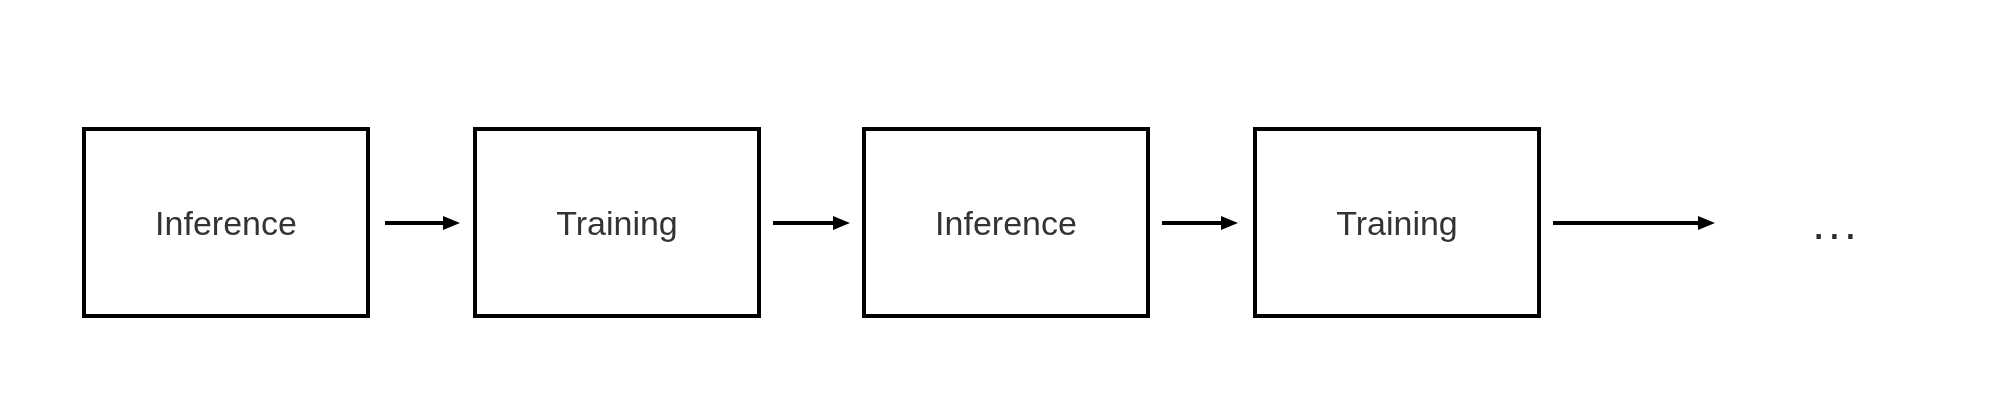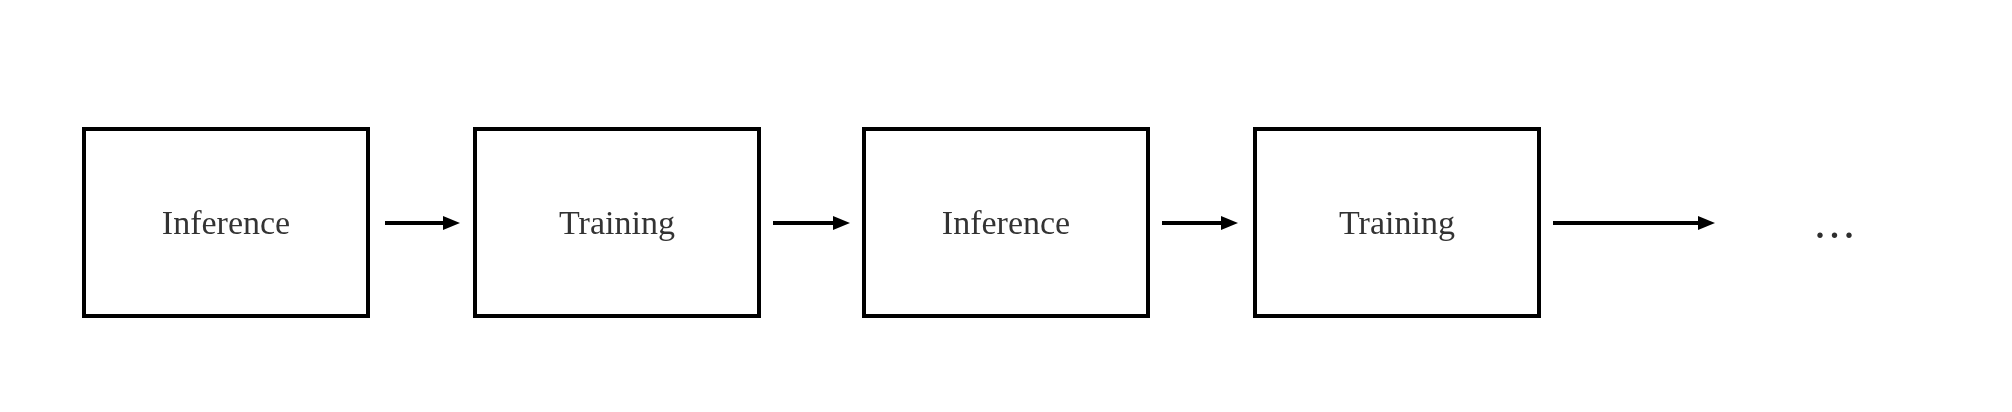--- a/index.html
+++ b/index.html
@@ -6,21 +6,21 @@
     margin: 0;
     padding: 0;
     background: #ffffff;
   }
   .canvas {
     position: relative;
     width: 2012px;
     height: 412px;
     background: #ffffff;
     overflow: hidden;
-    font-family: Liberation Serif, serif;
+    font-family: Liberation Sans, sans-serif;
   }
   .node {
     position: absolute;
     top: 127px;
     width: 288px;
     height: 191px;
     box-sizing: border-box;
     border: 4px solid #000000;
     background: #ffffff;
     display: flex;

